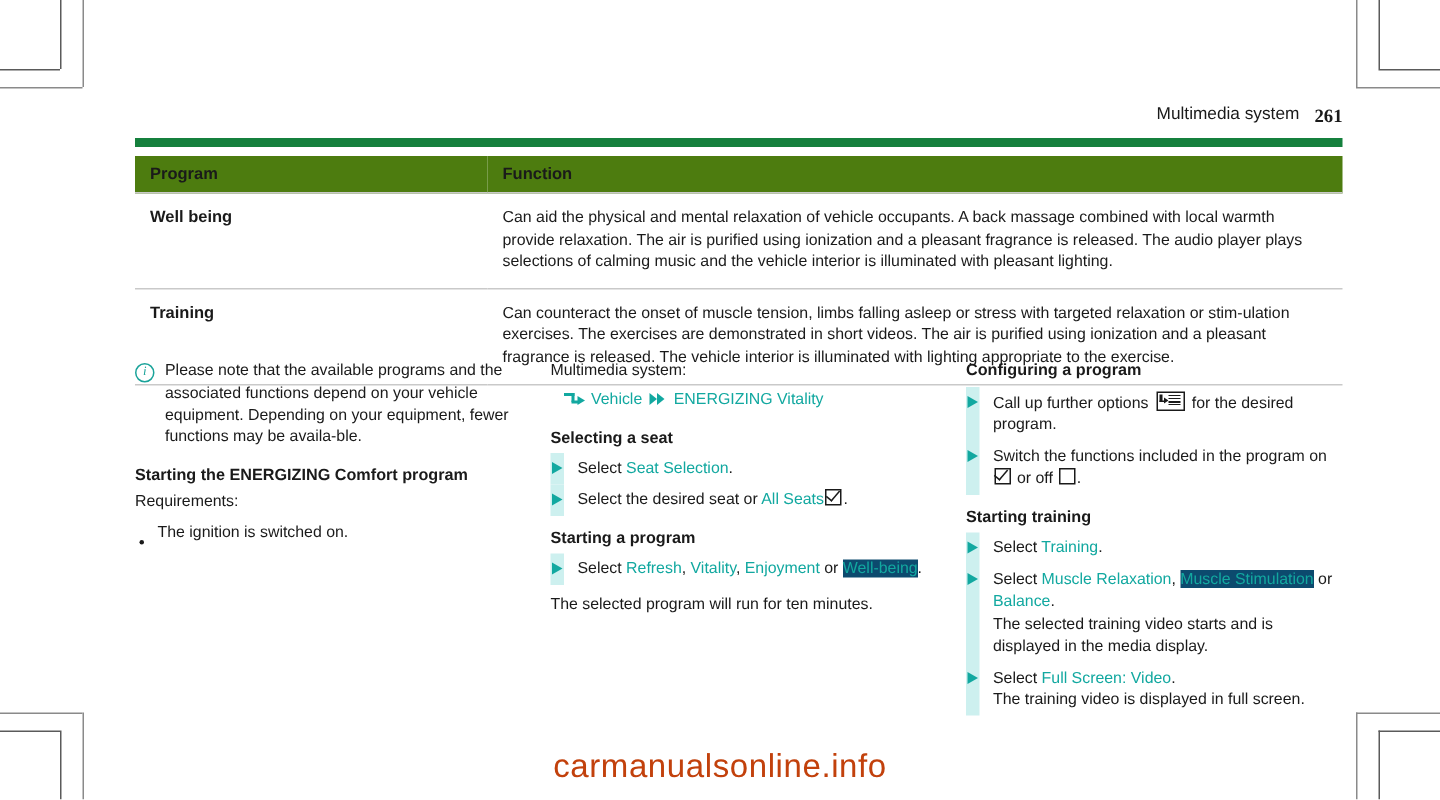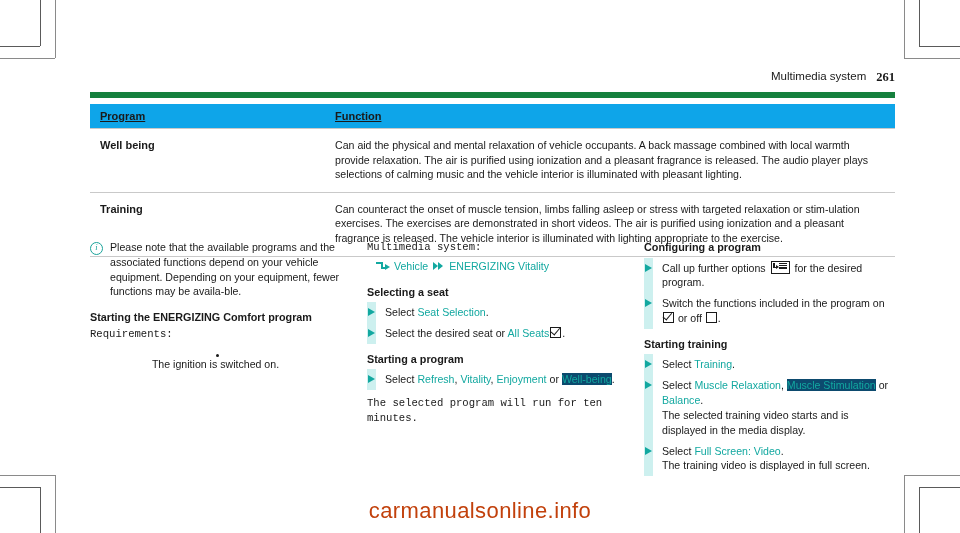--- a/index.html
+++ b/index.html
@@ -51,28 +51,27 @@
     top: 104px;
     width: 805px;
     border-collapse: collapse;
     table-layout: fixed;
     font-size: 10.6px;
   }
   #prog-table col.c1 { width: 235px; }
   #prog-table col.c2 { width: 570px; }
 
   #prog-table thead th {
-    background: #0ea5e9;
+    background: #4d7c0f;
     text-align: left;
     font-weight: bold;
     font-size: 11px;
     padding: 6px 8px 6px 10px;
     border-bottom: 1px solid #c9c9c9;
     vertical-align: top;
-    text-decoration: underline;
   }
   #prog-table tbody td {
     padding: 9px 8px 10px 10px;
     vertical-align: top;
     border-bottom: 1px solid #c9c9c9;
     line-height: 1.38;
   }
   #prog-table tbody td.prog {
     font-weight: bold;
     font-size: 11px;
@@ -92,21 +91,21 @@
   }
   .col { width: 251px; }
 
   h3.sub {
     font-size: 10.8px;
     font-weight: bold;
     margin: 11px 0 2px 0;
     line-height: 1.35;
   }
   h3.sub.first { margin-top: 0; }
-  p.para { margin: 0 0 0 0; font-family: Liberation Mono, monospace; }
+  p.para { margin: 0 0 0 0; }
   p.gap  { margin-top: 9px; }
 
   
   .note {
     display: flex;
     gap: 7px;
     align-items: flex-start;
     margin: 0 0 0 0;
   }
   .note .body { flex: 1; }
@@ -127,23 +126,23 @@
     font-size: 8.5px;
     line-height: 11px;
     color: #1aa39a;
     font-family: "Liberation Serif", serif;
     font-style: italic;
   }
 
   
   .bullet {
     display: flex;
-    align-items: center;
+    gap: 9px;
+    align-items: flex-end;
     margin-top: 6px;
-    flex-direction: column;
   }
   .bullet .dot {
     flex: 0 0 auto;
     width: 3px; height: 3px;
     background: #1a1a1a;
     border-radius: 50%;
     margin: 6px 0 0 3px;
   }
 
   

